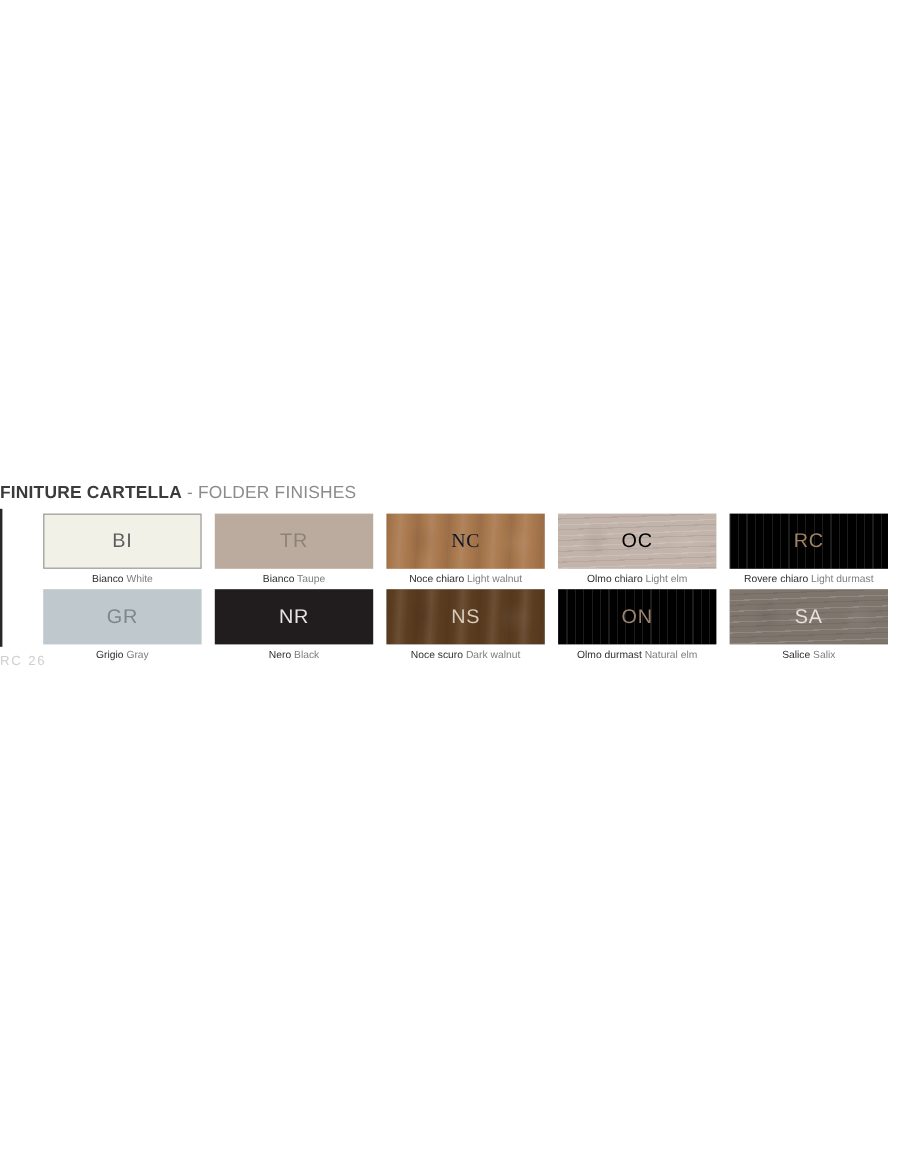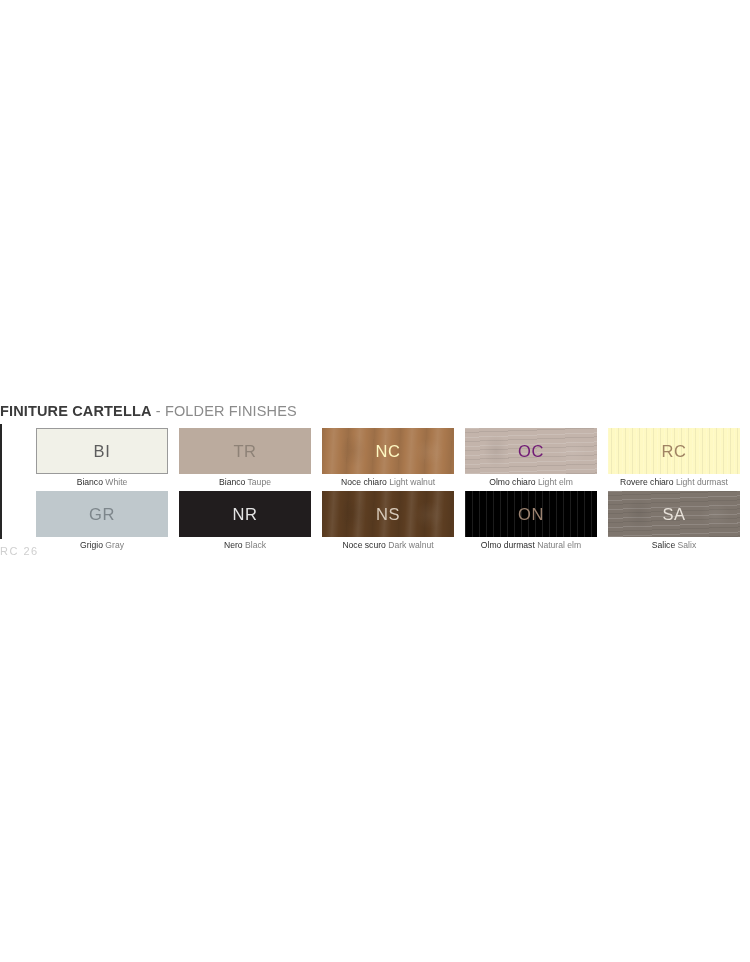--- a/index.html
+++ b/index.html
@@ -181,35 +181,35 @@
       <div class="swatch-chip" style="background: rgb(187, 171, 158);">
         <span class="swatch-code" style="color: rgb(142, 130, 119);">TR</span>
       </div>
       <div class="swatch-label"><span class="it">Bianco</span> <span class="en">Taupe</span></div>
     </div>
     <div class="swatch-cell">
       <div class="swatch-chip" style="background: rgb(169, 120, 77);">
         <div class="grain vert-broad"></div>
         <div class="knot" style="left: 18px; top: 6px; width: 26px; height: 34px; background: radial-gradient(rgba(0, 0, 0, 0.2), rgba(0, 0, 0, 0) 70%);"></div>
         <div class="knot" style="left: 92px; top: 10px; width: 30px; height: 28px; background: radial-gradient(rgba(255, 255, 255, 0.18), rgba(255, 255, 255, 0) 70%);"></div>
-        <span class="swatch-code" style="color: #fef9c3;">NC</span>
+        <span class="swatch-code" style="color: #0f172a; font-family: Liberation Serif, serif;">NC</span>
       </div>
       <div class="swatch-label"><span class="it">Noce chiaro</span> <span class="en">Light walnut</span></div>
     </div>
     <div class="swatch-cell">
       <div class="swatch-chip" style="background: rgb(195, 180, 171);">
         <div class="grain horiz"></div>
         <div class="knot" style="left: 18px; top: 6px; width: 26px; height: 34px; background: radial-gradient(rgba(0, 0, 0, 0.2), rgba(0, 0, 0, 0) 70%);"></div>
         <div class="knot" style="left: 92px; top: 10px; width: 30px; height: 28px; background: radial-gradient(rgba(255, 255, 255, 0.18), rgba(255, 255, 255, 0) 70%);"></div>
-        <span class="swatch-code" style="color: #701a75;">OC</span>
+        <span class="swatch-code" style="color: #000000;">OC</span>
       </div>
       <div class="swatch-label"><span class="it">Olmo chiaro</span> <span class="en">Light elm</span></div>
     </div>
     <div class="swatch-cell">
-      <div class="swatch-chip" style="background: #fef9c3;">
+      <div class="swatch-chip" style="background: #000000;">
         <div class="grain vert-fine"></div>
         <span class="swatch-code" style="color: rgb(160, 131, 99);">RC</span>
       </div>
       <div class="swatch-label"><span class="it">Rovere chiaro</span> <span class="en">Light durmast</span></div>
     </div>
     <div class="swatch-cell">
       <div class="swatch-chip" style="background: rgb(191, 200, 204);">
         <span class="swatch-code" style="color: rgb(125, 134, 139);">GR</span>
       </div>
       <div class="swatch-label"><span class="it">Grigio</span> <span class="en">Gray</span></div>

